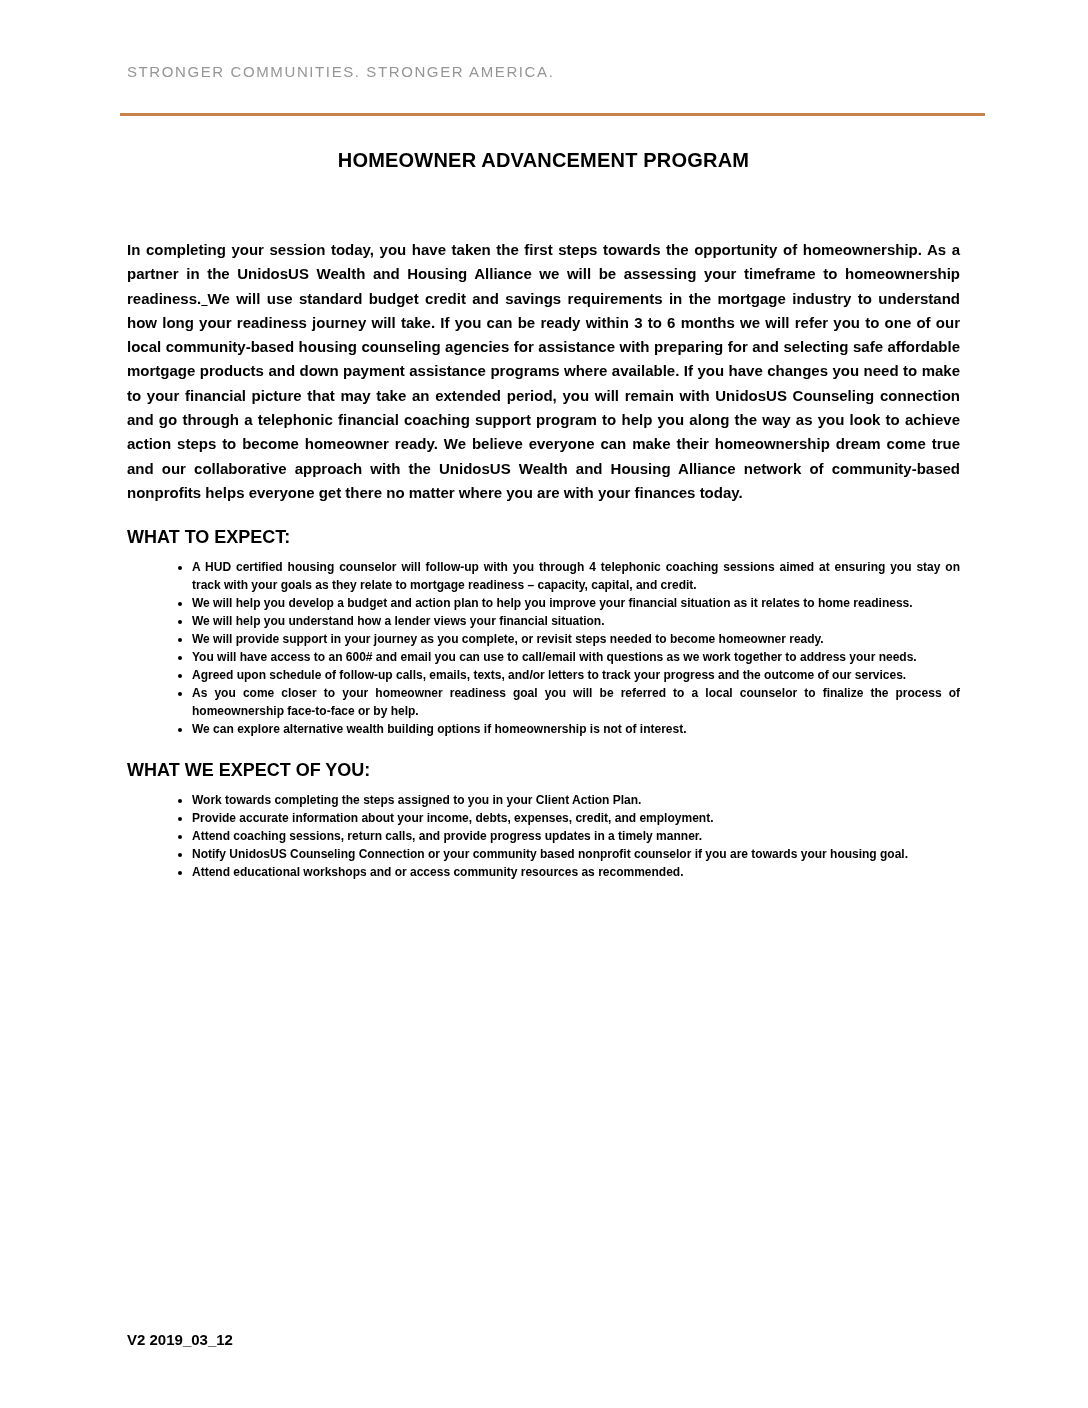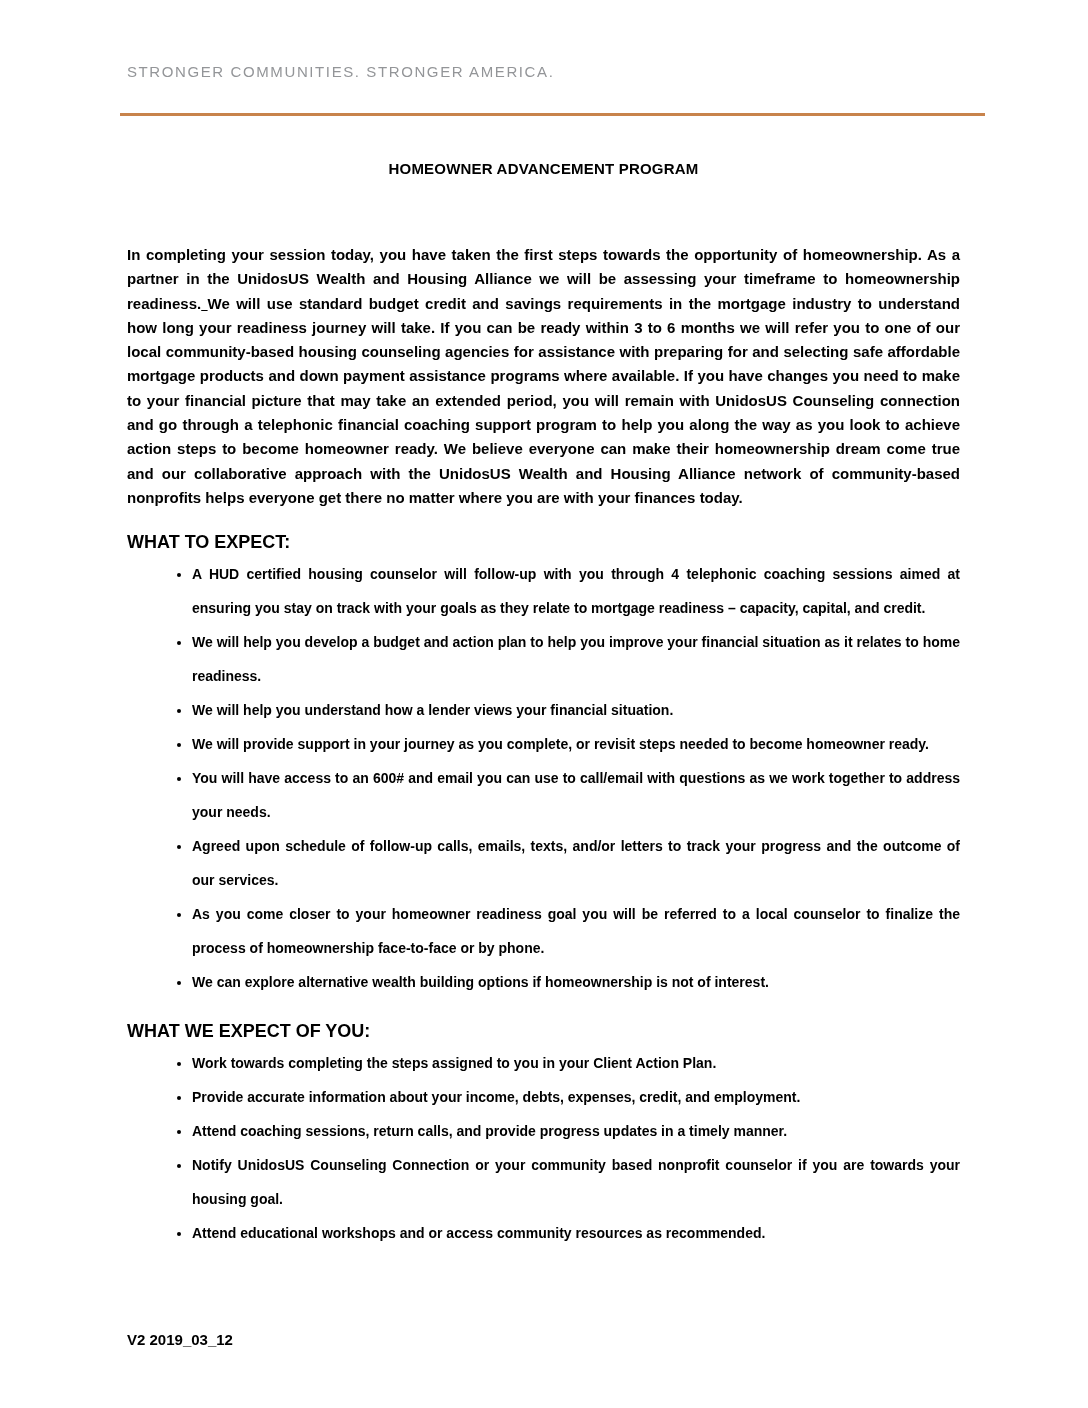--- a/index.html
+++ b/index.html
@@ -43,23 +43,23 @@
 
   
   .rule {
     margin: 33px -25px 0 -7px;
     border: 0;
     border-top: 3px solid var(--rule-orange, #C8834B);
   }
 
   
   .doc-title {
-    margin-top: 44px;
+    margin-top: 33px;
     text-align: center;
-    font-size: 15px;
+    font-size: 20px;
     font-weight: 700;
     letter-spacing: 0.2px;
   }
 
   
   .intro {
     margin-top: 66px;
     font-size: 15px;
     font-weight: 700;
     line-height: 24.3px;
@@ -70,25 +70,25 @@
     white-space: pre;
   }
 
   .section-heading {
     margin-top: 22px;
     font-size: 18px;
     font-weight: 700;
   }
 
   ul.bullets {
-    margin: 4px 0 0 0;
+    margin: 10px 0 0 0;
     padding-left: 65px;
-    font-size: 14px;
+    font-size: 12px;
     font-weight: 700;
-    line-height: 34px;
+    line-height: 18px;
   }
   ul.bullets li {
     text-align: justify;
     padding-left: 0;
   }
 
   
   .footer {
     position: absolute;
     left: 127px;
@@ -114,21 +114,21 @@
 
   <div class="section-heading">WHAT TO EXPECT:</div>
 
   <ul class="bullets">
     <li>A HUD certified housing counselor will follow-up with you through 4 telephonic coaching sessions aimed at ensuring you stay on track with your goals as they relate to mortgage readiness – capacity, capital, and credit.</li>
     <li>We will help you develop a budget and action plan to help you improve your financial situation as it relates to home readiness.</li>
     <li>We will help you understand how a lender views your financial situation.</li>
     <li>We will provide support in your journey as you complete, or revisit steps needed to become homeowner ready.</li>
     <li>You will have access to an 600# and email you can use to call/email with questions as we work together to address your needs.</li>
     <li>Agreed upon schedule of follow-up calls, emails, texts, and/or letters to track your progress and the outcome of our services.</li>
-    <li>As you come closer to your homeowner readiness goal you will be referred to a local counselor to finalize the process of homeownership face-to-face or by phone.</li>
+    <li>As you come closer to your homeowner readiness goal you will be referred to a local counselor to finalize the process of homeownership face-to-face or by help.</li>
     <li>We can explore alternative wealth building options if homeownership is not of interest.</li>
   </ul>
 
   <div class="section-heading">WHAT WE EXPECT OF YOU:</div>
 
   <ul class="bullets">
     <li>Work towards completing the steps assigned to you in your Client Action Plan.</li>
     <li>Provide accurate information about your income, debts, expenses, credit, and employment.</li>
     <li>Attend coaching sessions, return calls, and provide progress updates in a timely manner.</li>
     <li>Notify UnidosUS Counseling Connection or your community based nonprofit counselor if you are towards your housing goal.</li>

